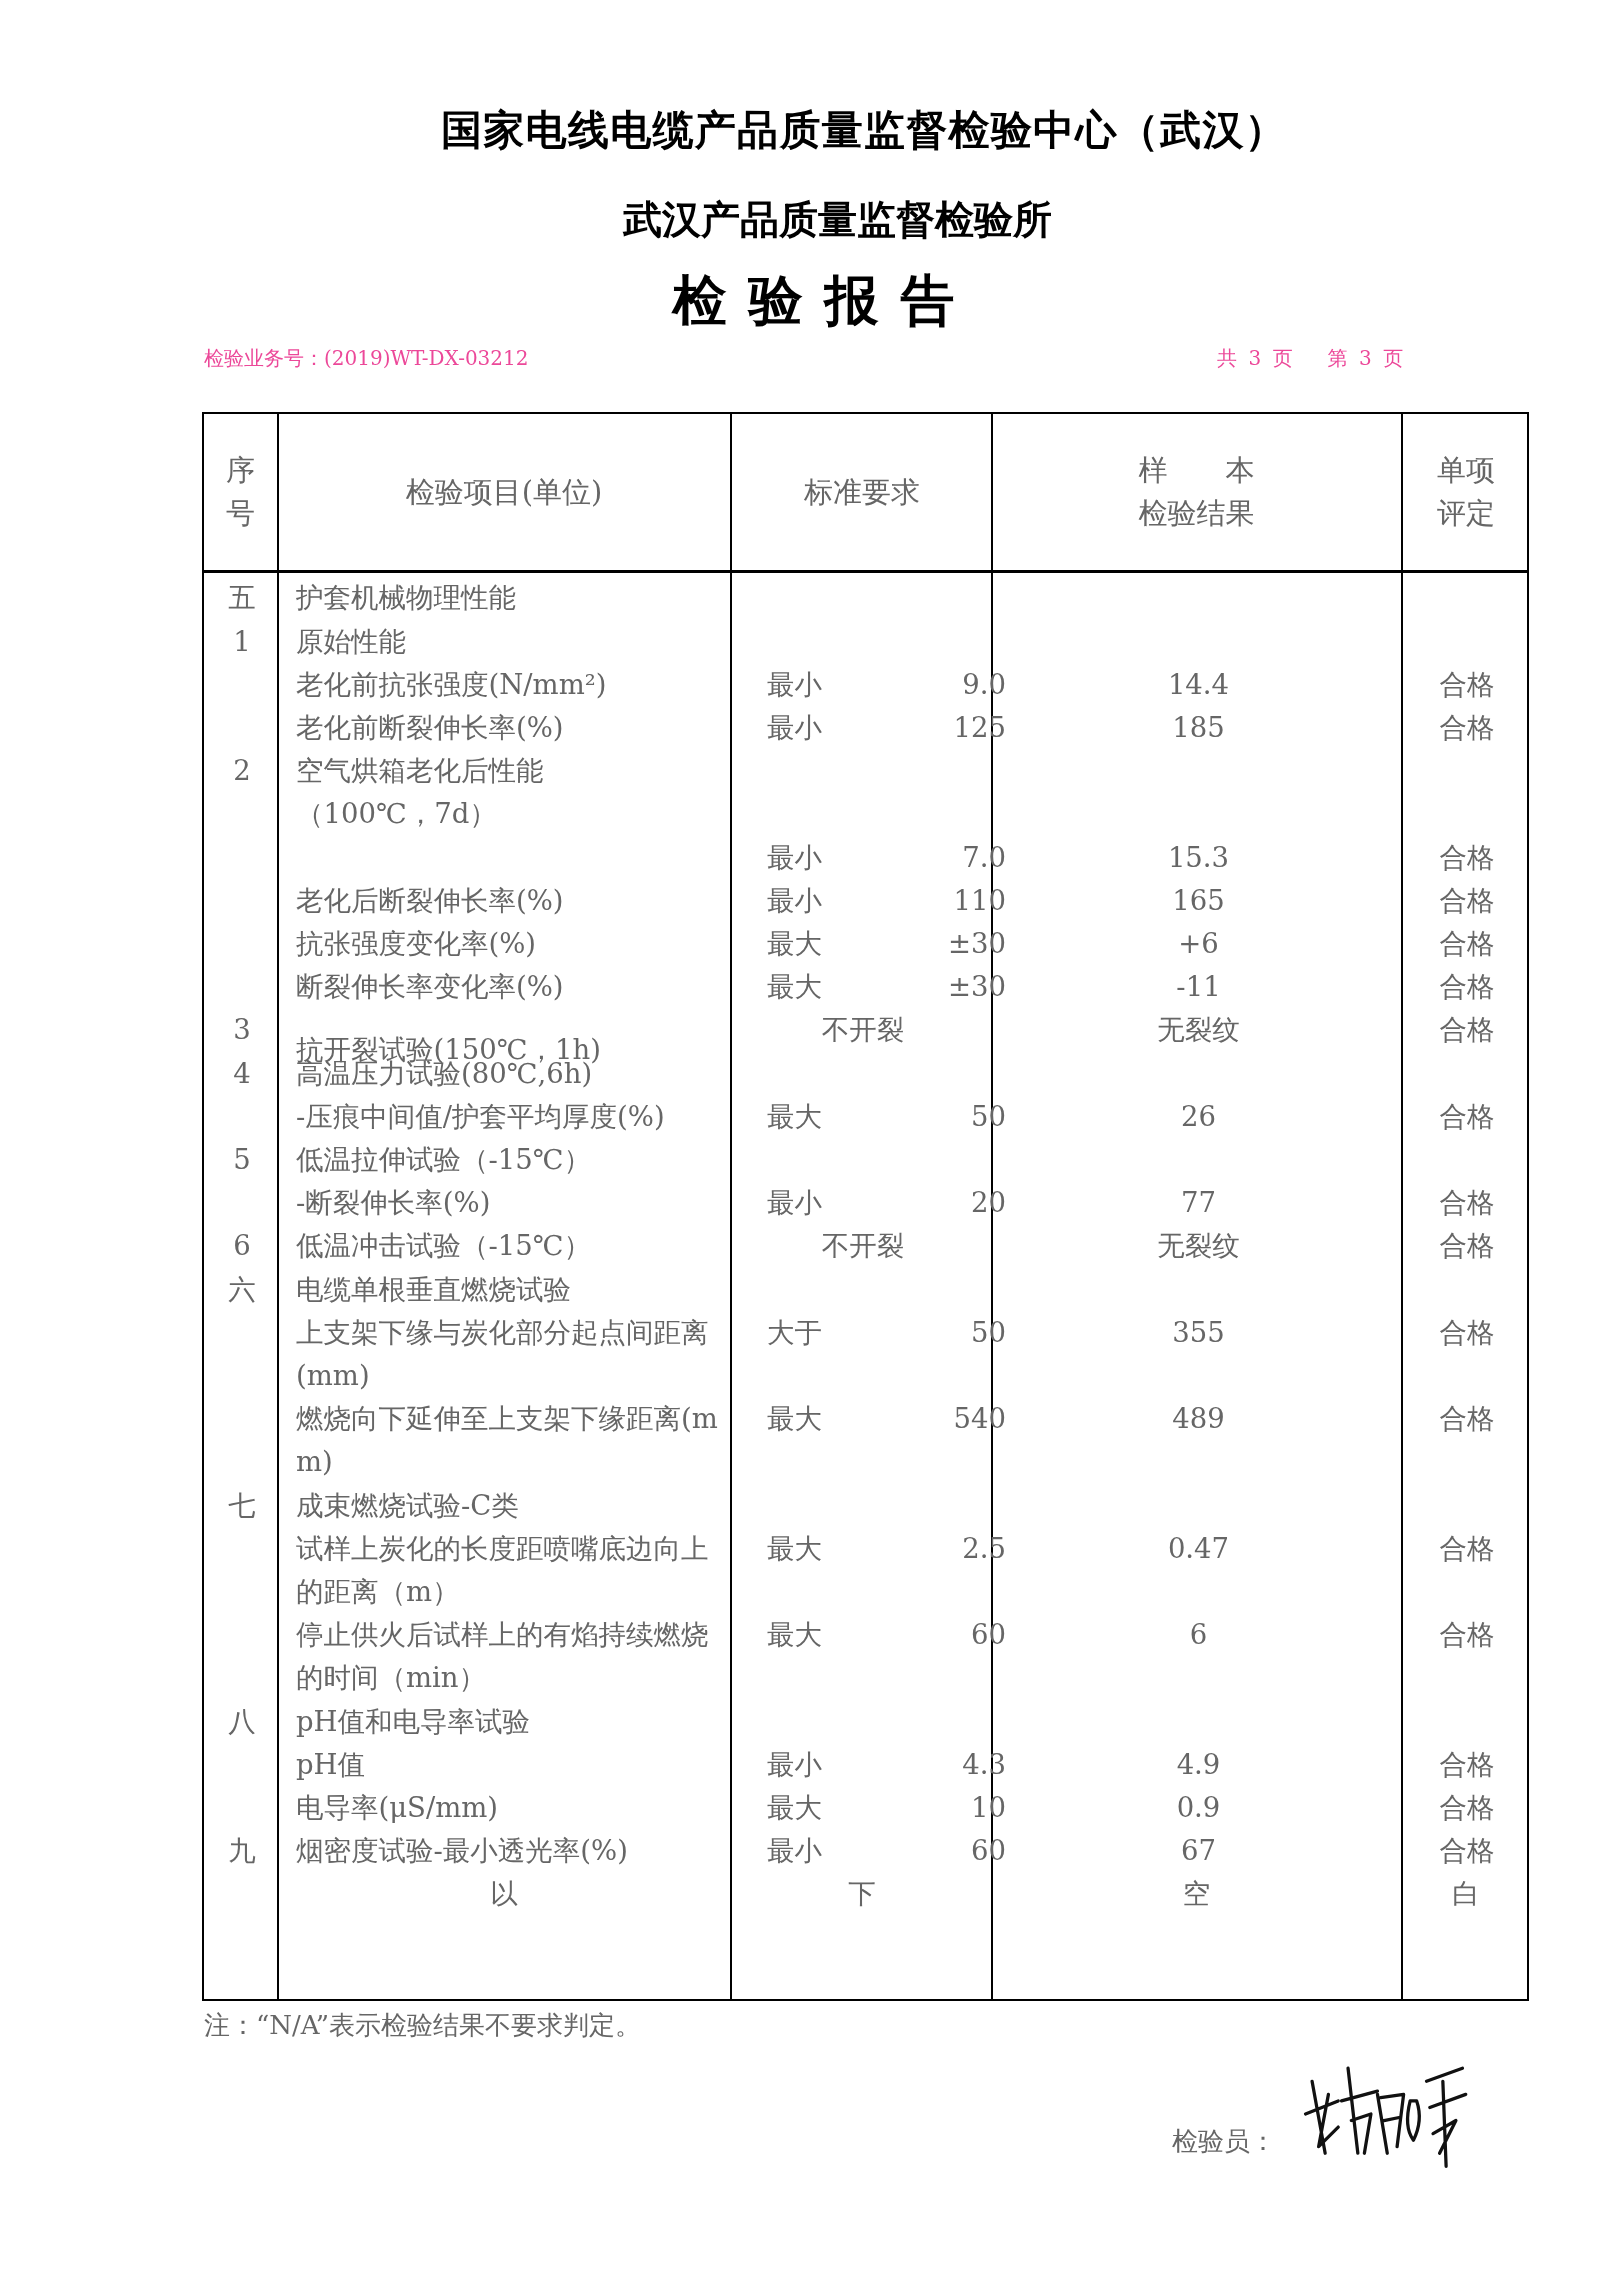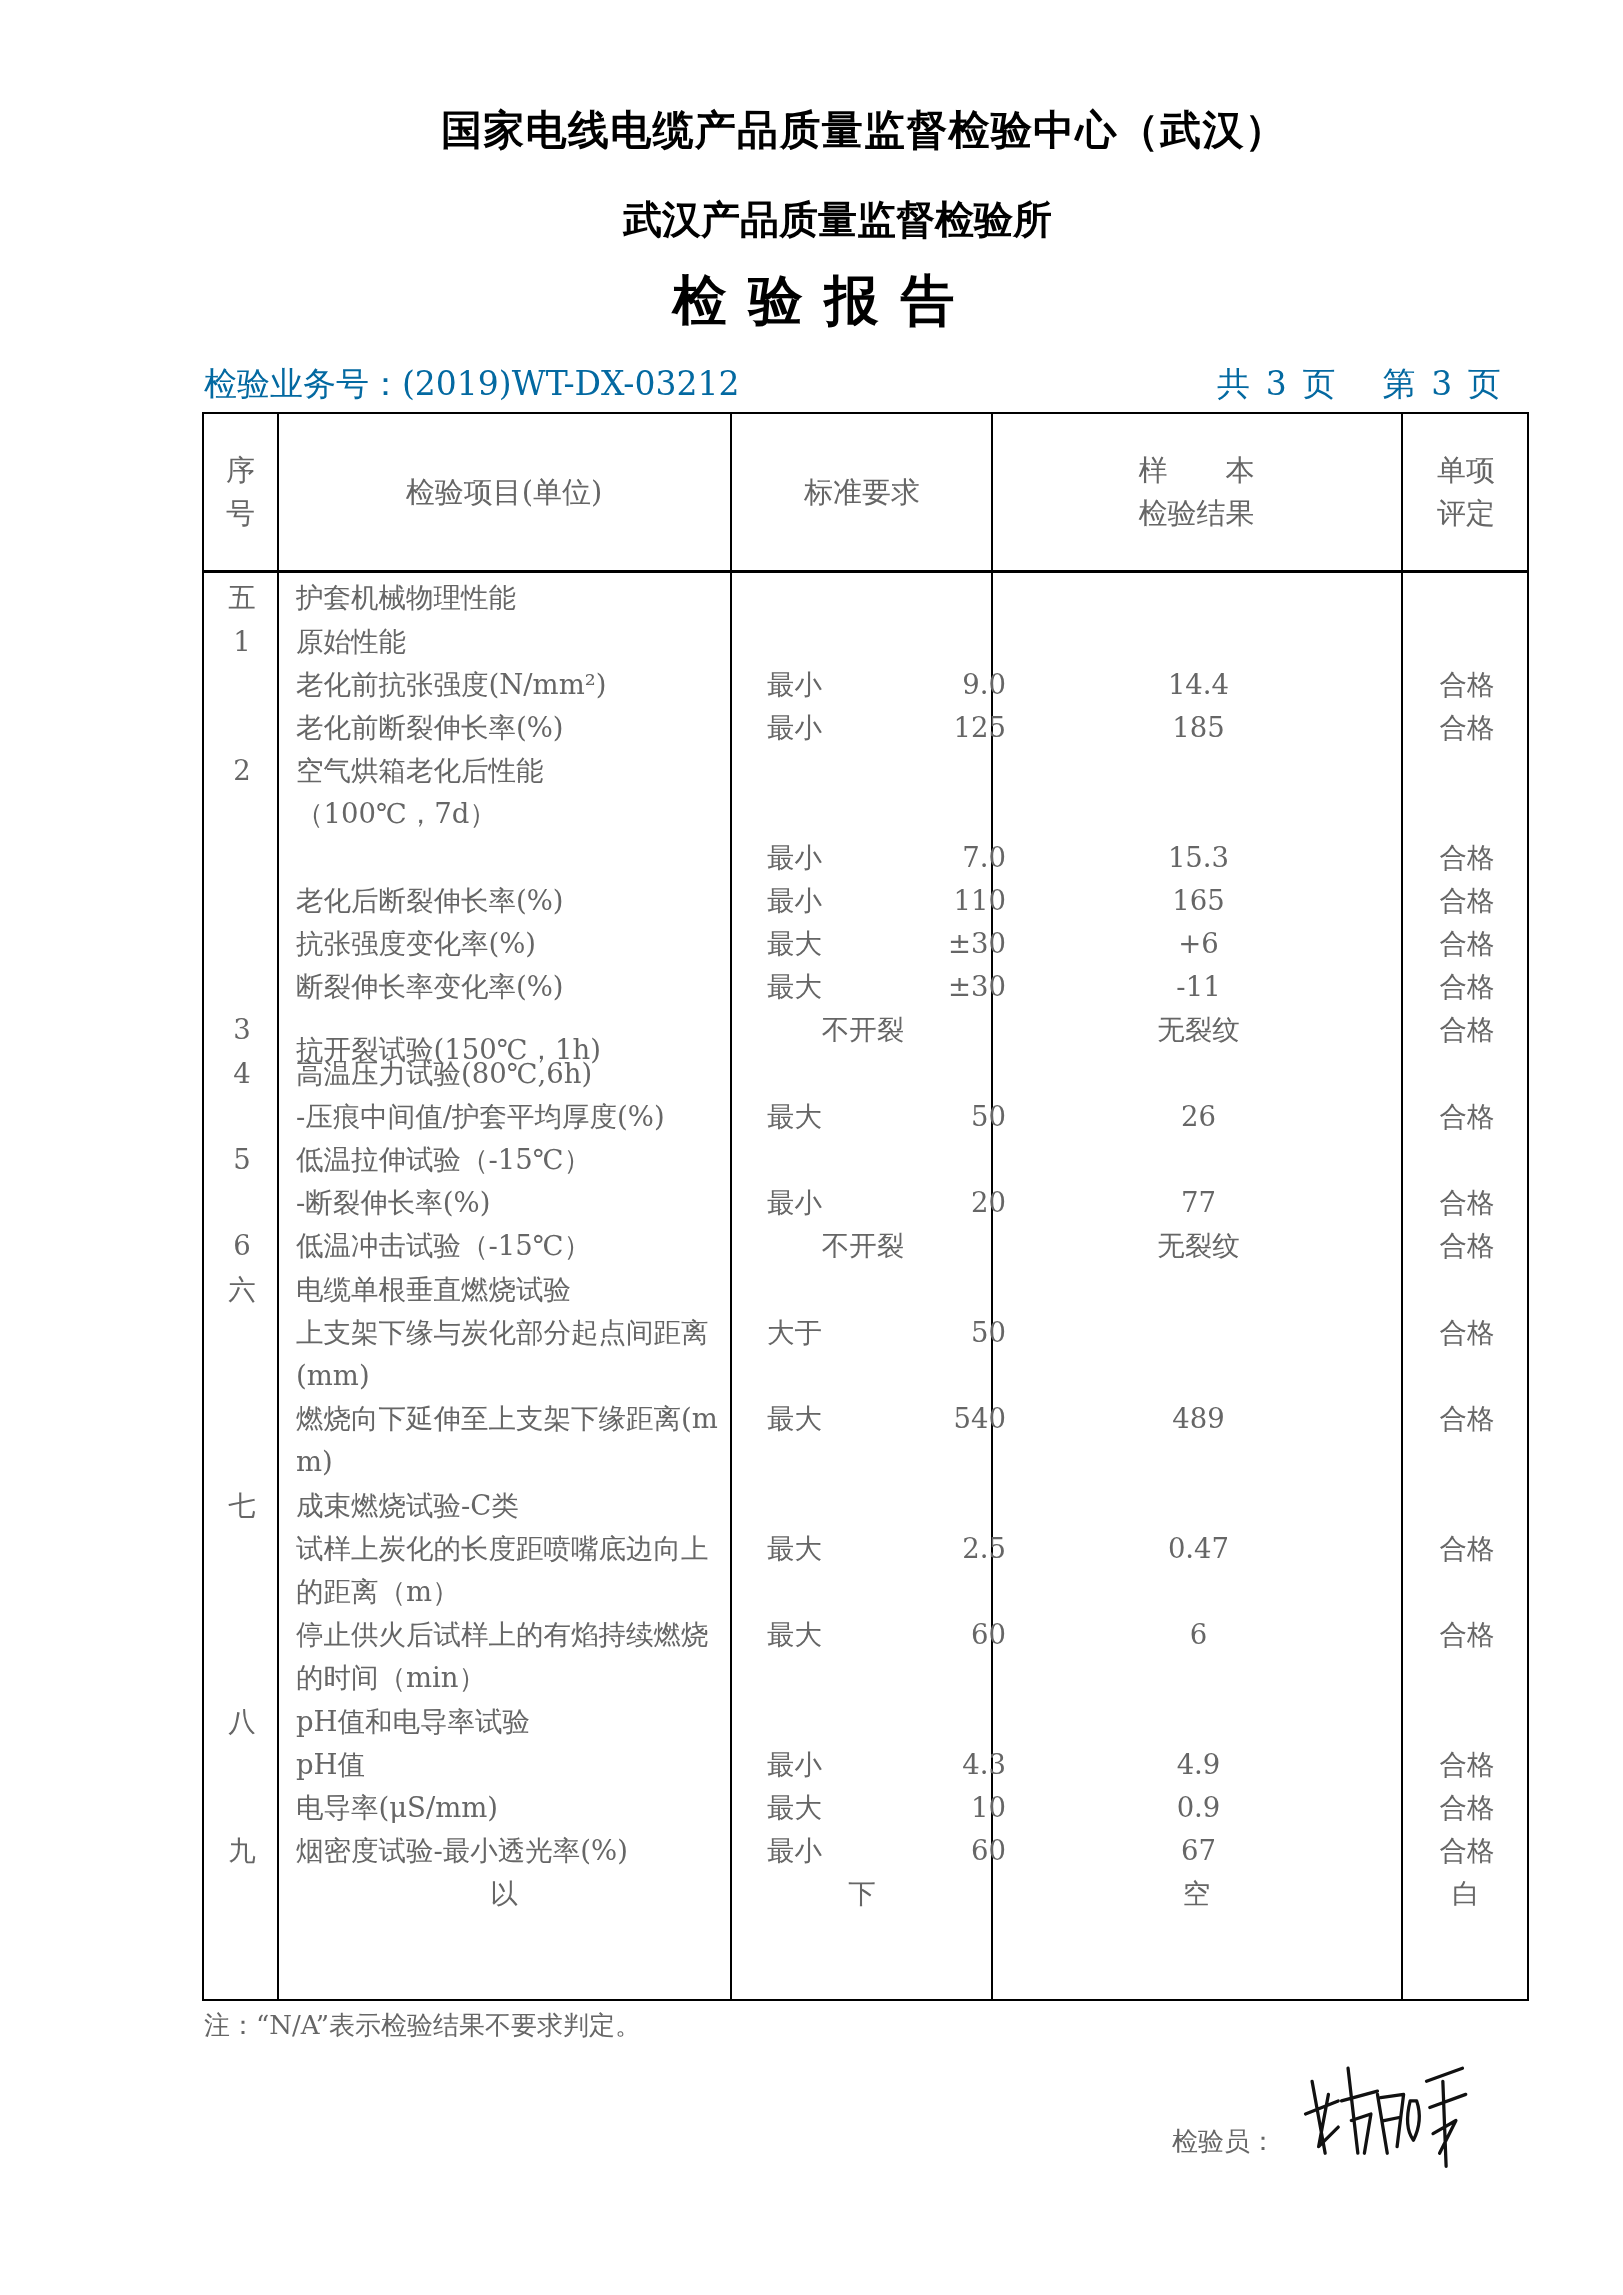--- a/index.html
+++ b/index.html
@@ -5,21 +5,21 @@
   html, body { margin: 0; padding: 0; background: #ffffff; }
   body { width: 1623px; height: 2295px; position: relative; overflow: hidden;
          font-family: "DejaVu Serif", "Liberation Serif", serif; color: #555; }
   .abs { position: absolute; }
   .title1 { left: 0; width: 1623px; top: 103px; text-align: center; padding-left: 105px; box-sizing: border-box;
             font-family: "DejaVu Sans", "Liberation Sans", sans-serif; font-weight: bold; font-size: 41px; color: #000; letter-spacing: 1.3px; }
   .title2 { left: 0; width: 1623px; top: 193px; text-align: center; padding-left: 52px; box-sizing: border-box;
             font-family: "DejaVu Sans", "Liberation Sans", sans-serif; font-weight: bold; font-size: 39px; color: #000; }
   .title3 { left: 0; width: 1623px; top: 265px; text-align: center; padding-left: 26px; box-sizing: border-box;
             font-family: "DejaVu Sans", "Liberation Sans", sans-serif; font-weight: bold; font-size: 54px; color: #000; letter-spacing: 22px; }
-  .meta { top: 362px; font-size: 33px; color: #0369a1; }
+  .meta { top: 345px; font-size: 20px; color: #ec4899; }
   .meta-left { left: 204px; }
   .meta-right { left: 1217px; word-spacing: 5.2px; }
 
   .table { left: 202px; top: 412px; width: 1327px; height: 1589px; border: 2.6px solid #000; box-sizing: border-box; }
   .vline { position: absolute; top: 0; bottom: 0; width: 2px; background: #000; }
   .hline { position: absolute; left: 0; right: 0; height: 3.3px; background: #000; top: 156px; }
 
   .hdr { position: absolute; top: 0; height: 156px; display: flex; align-items: center; justify-content: center;
          text-align: center; font-size: 29px; color: #666; line-height: 43px; }
   .cell { position: absolute; font-size: 27.5px; color: #666; white-space: nowrap; line-height: 43px; }
@@ -127,20 +127,21 @@
     <div class="cell seq" style="top: 810px;">6</div>
     <div class="cell item" style="top: 810px;">低温冲击试验（-15℃）</div>
     <div class="cell stdc" style="top: 810px;">不开裂</div>
     <div class="cell res" style="top: 810px;">无裂纹</div>
     <div class="cell jud" style="top: 810px;">合格</div>
     <div class="cell seq" style="top: 854px;">六</div>
     <div class="cell item" style="top: 854px;">电缆单根垂直燃烧试验</div>
     <div class="cell item" style="top: 897px;">上支架下缘与炭化部分起点间距离(mm)</div>
     <div class="cell stdl" style="top: 897px;">大于</div>
     <div class="cell stdv" style="top: 897px;">50</div>
+    <div class="cell res" style="top: 897px;">355</div>
     <div class="cell jud" style="top: 897px;">合格</div>
     <div class="cell item" style="top: 983px;">燃烧向下延伸至上支架下缘距离(mm)</div>
     <div class="cell stdl" style="top: 983px;">最大</div>
     <div class="cell stdv" style="top: 983px;">540</div>
     <div class="cell res" style="top: 983px;">489</div>
     <div class="cell jud" style="top: 983px;">合格</div>
     <div class="cell seq" style="top: 1070px;">七</div>
     <div class="cell item" style="top: 1070px;">成束燃烧试验-C类</div>
     <div class="cell item" style="top: 1113px;">试样上炭化的长度距喷嘴底边向上的距离（m）</div>
     <div class="cell stdl" style="top: 1113px;">最大</div>

